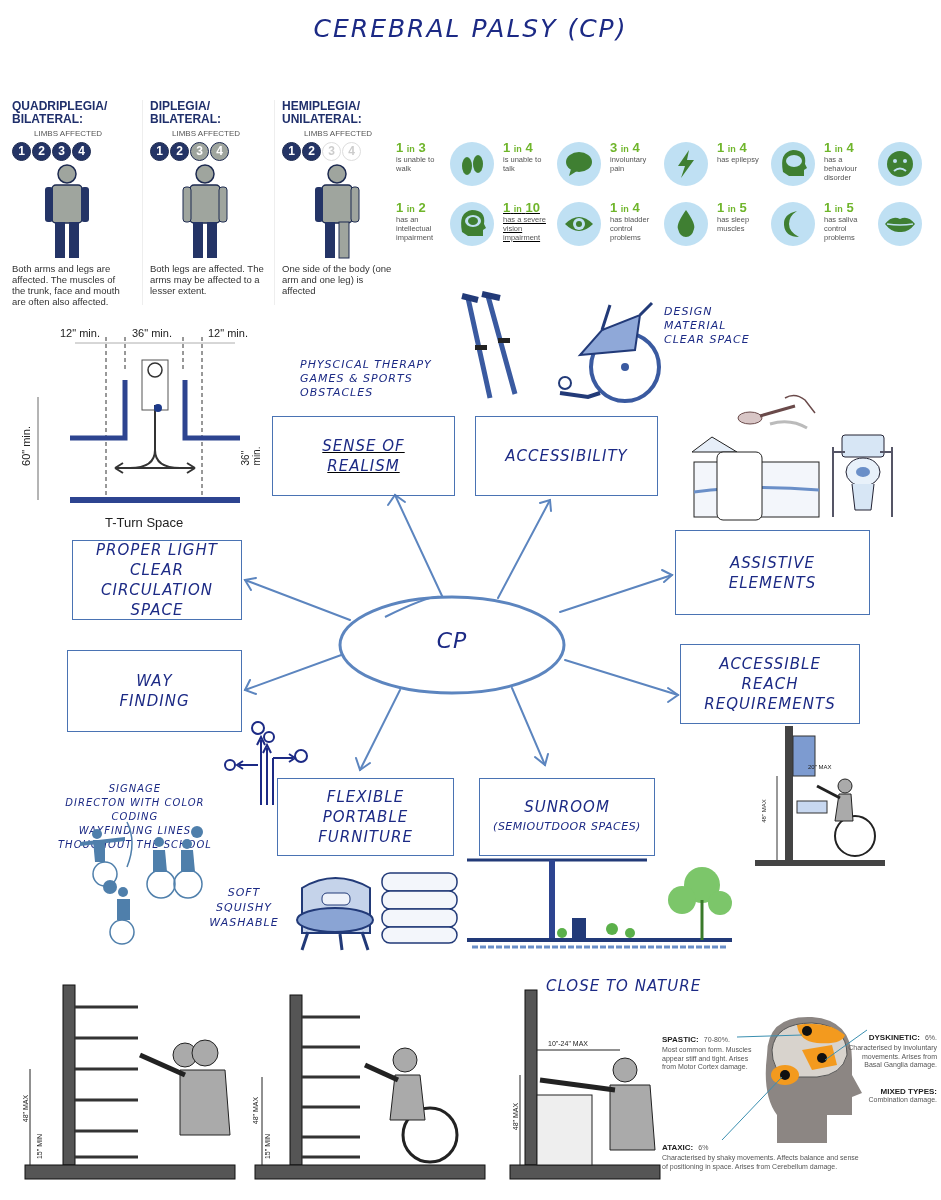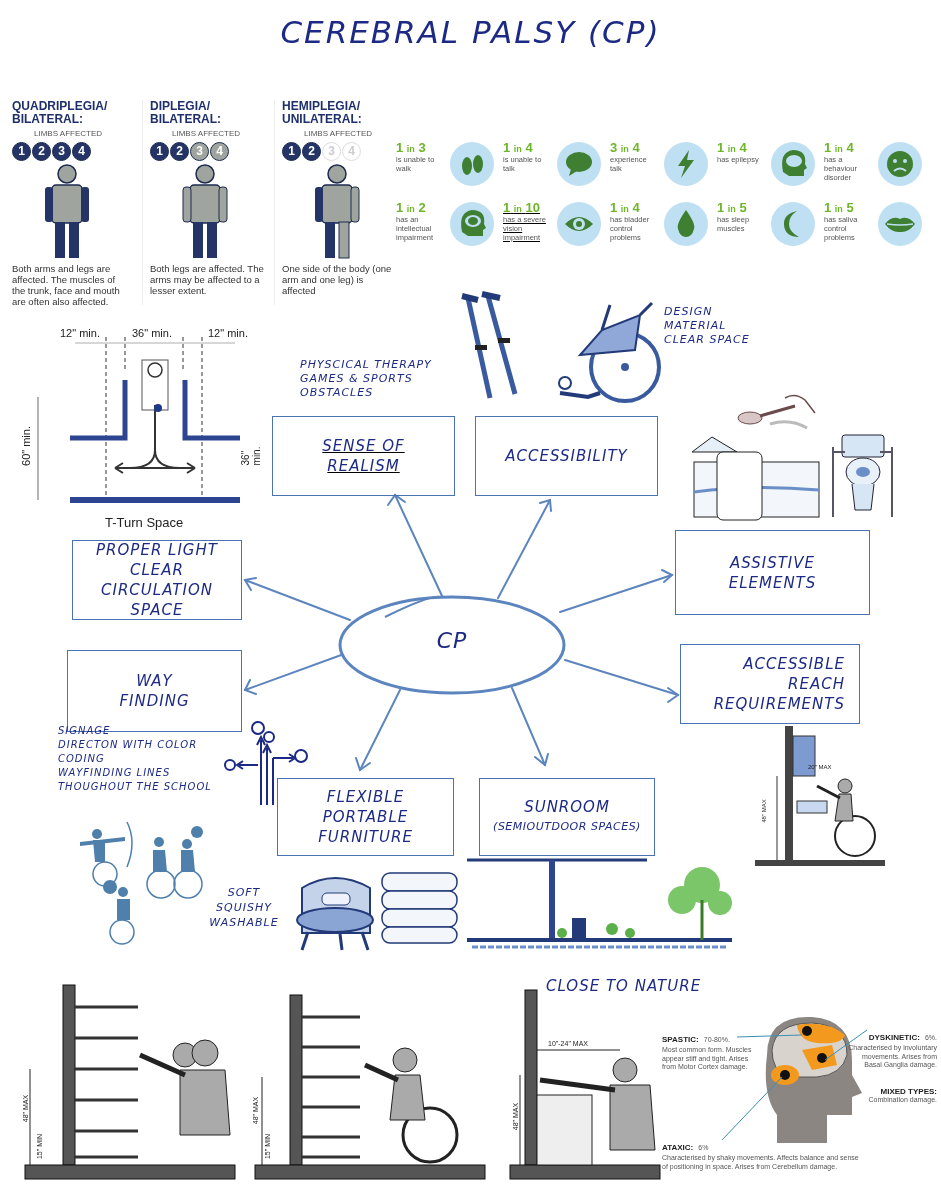--- a/index.html
+++ b/index.html
@@ -1,21 +1,21 @@
 <!DOCTYPE html>
 <html><head>
   <meta charset="utf-8">
   <style>
     html, body { margin: 0; padding: 0; background: #ffffff; }
     body { width: 941px; height: 1200px; position: relative; overflow: hidden;
            font-family: "DejaVu Sans", sans-serif; }
     .abs { position: absolute; }
     .hand { font-family: "DejaVu Sans", sans-serif; font-style: italic; color: #1c2a85;
             letter-spacing: 1px; text-transform: uppercase; }
-    .title { left: 0; width: 941px; top: 14px; text-align: center; font-size: 31px; letter-spacing: 2px; }
+    .title { left: 0; width: 941px; top: 14px; text-align: center; font-size: 25px; letter-spacing: 2px; }
     .cat-title { font-family: "Liberation Sans", sans-serif; font-weight: bold; color: #1f2f6b;
                  font-size: 12px; line-height: 13px; }
     .limbs-lbl { font-family: "Liberation Sans", sans-serif; font-size: 8px; color: #555; letter-spacing: 0; }
     .limb { width: 19px; height: 19px; border-radius: 50%; display: inline-flex; align-items: center;
             justify-content: center; font-family: "Liberation Sans", sans-serif; font-weight: bold;
             font-size: 12px; color: #fff; border: 1.5px solid #1d2a50; margin-right: 1px; box-sizing: border-box; }
     .limb.on { background: #243466; }
     .limb.mid { background: #9fa59e; }
     .limb.off { background: #fff; color: #ccc; border-color: #ddd; }
     .cat-desc { font-family: "Liberation Sans", sans-serif; font-size: 9.5px; color: #333; line-height: 11px; }
@@ -119,21 +119,21 @@
       <div class="abs stat-icon" style="left:54px; top:2px;">
         <svg width="44" height="44">
           <ellipse cx="22" cy="20" rx="13" ry="10" fill="#3f7f32"></ellipse>
           <path d="M14 27 L12 34 L20 29 Z" fill="#3f7f32"></path>
         </svg>
       </div>
     </div>
     <div class="abs" style="left: 214px; top: 0px; width: 105px;">
       <div class="abs" style="left:0; top:0;">
         <div class="stat-num"><span>3</span> <small>in</small> <span>4</span></div>
-        <div class="stat-desc">experience talk</div>
+        <div class="stat-desc">involuntary pain</div>
       </div>
       <div class="abs stat-icon" style="left:54px; top:2px;">
         <svg width="44" height="44">
           <path d="M25 8 L14 24 L21 24 L17 36 L30 18 L23 18 Z" fill="#3f7f32"></path>
         </svg>
       </div>
     </div>
     <div class="abs" style="left: 321px; top: 0px; width: 105px;">
       <div class="abs" style="left:0; top:0;">
         <div class="stat-num"><span>1</span> <small>in</small> <span>4</span></div>
@@ -325,21 +325,21 @@
 </div>
 <div class="abs box" style="left:72px; top:540px; width:170px; height:80px;">
   <span class="hand" style="width:175px;">PROPER LIGHT CLEAR CIRCULATION SPACE</span>
 </div>
 <div class="abs box" style="left:675px; top:530px; width:195px; height:85px;">
   <span class="hand" style="width:110px;">ASSISTIVE ELEMENTS</span>
 </div>
 <div class="abs box" style="left:67px; top:650px; width:175px; height:82px;">
   <span class="hand" style="width:80px;">WAY FINDING</span>
 </div>
-<div class="abs box" style="left:680px; top:644px; width:180px; height:80px;text-align:right;">
+<div class="abs box" style="left:680px; top:644px; width:180px; height:80px;">
   <span class="hand" style="width:150px;">ACCESSIBLE REACH REQUIREMENTS</span>
 </div>
 <div class="abs box" style="left:277px; top:778px; width:177px; height:78px;">
   <span class="hand" style="width:110px;">FLEXIBLE PORTABLE FURNITURE</span>
 </div>
 <div class="abs box" style="left:479px; top:778px; width:176px; height:78px; flex-direction:column;">
   <span class="hand">SUNROOM</span>
   <span class="hand" style="font-size:11px; letter-spacing:0.5px;">(SEMIOUTDOOR SPACES)</span>
 </div>
 
@@ -353,21 +353,21 @@
       <line x1="48" y1="48" x2="68" y2="48"></line>
       <path d="M64 44 L70 48 L64 52"></path>
     <line x1="33" y1="55" x2="14" y2="55"></line>
       <path d="M18 51 L12 55 L18 59"></path>
     <circle cx="33" cy="18" r="6"></circle>
       <circle cx="44" cy="27" r="5"></circle>
       <circle cx="76" cy="46" r="6"></circle>
       <circle cx="5" cy="55" r="5"></circle>
   </g>
 </svg>
-<div class="abs hand" style="left:58px; top:724px; font-size:10px; line-height:14px;">
+<div class="abs hand" style="left:58px; top:782px; font-size:10px; line-height:14px;text-align:center;">
   <div>SIGNAGE</div>
   <div>DIRECTON WITH COLOR</div>
   <div>CODING</div>
   <div>WAYFINDING LINES</div>
   <div>THOUGHOUT THE SCHOOL</div>
 </div>
 
 <svg class="abs" style="left:75px; top:822px;" width="135" height="125">
   <g fill="#4f7fab" stroke="none">
     <circle cx="22" cy="12" r="5"></circle>

